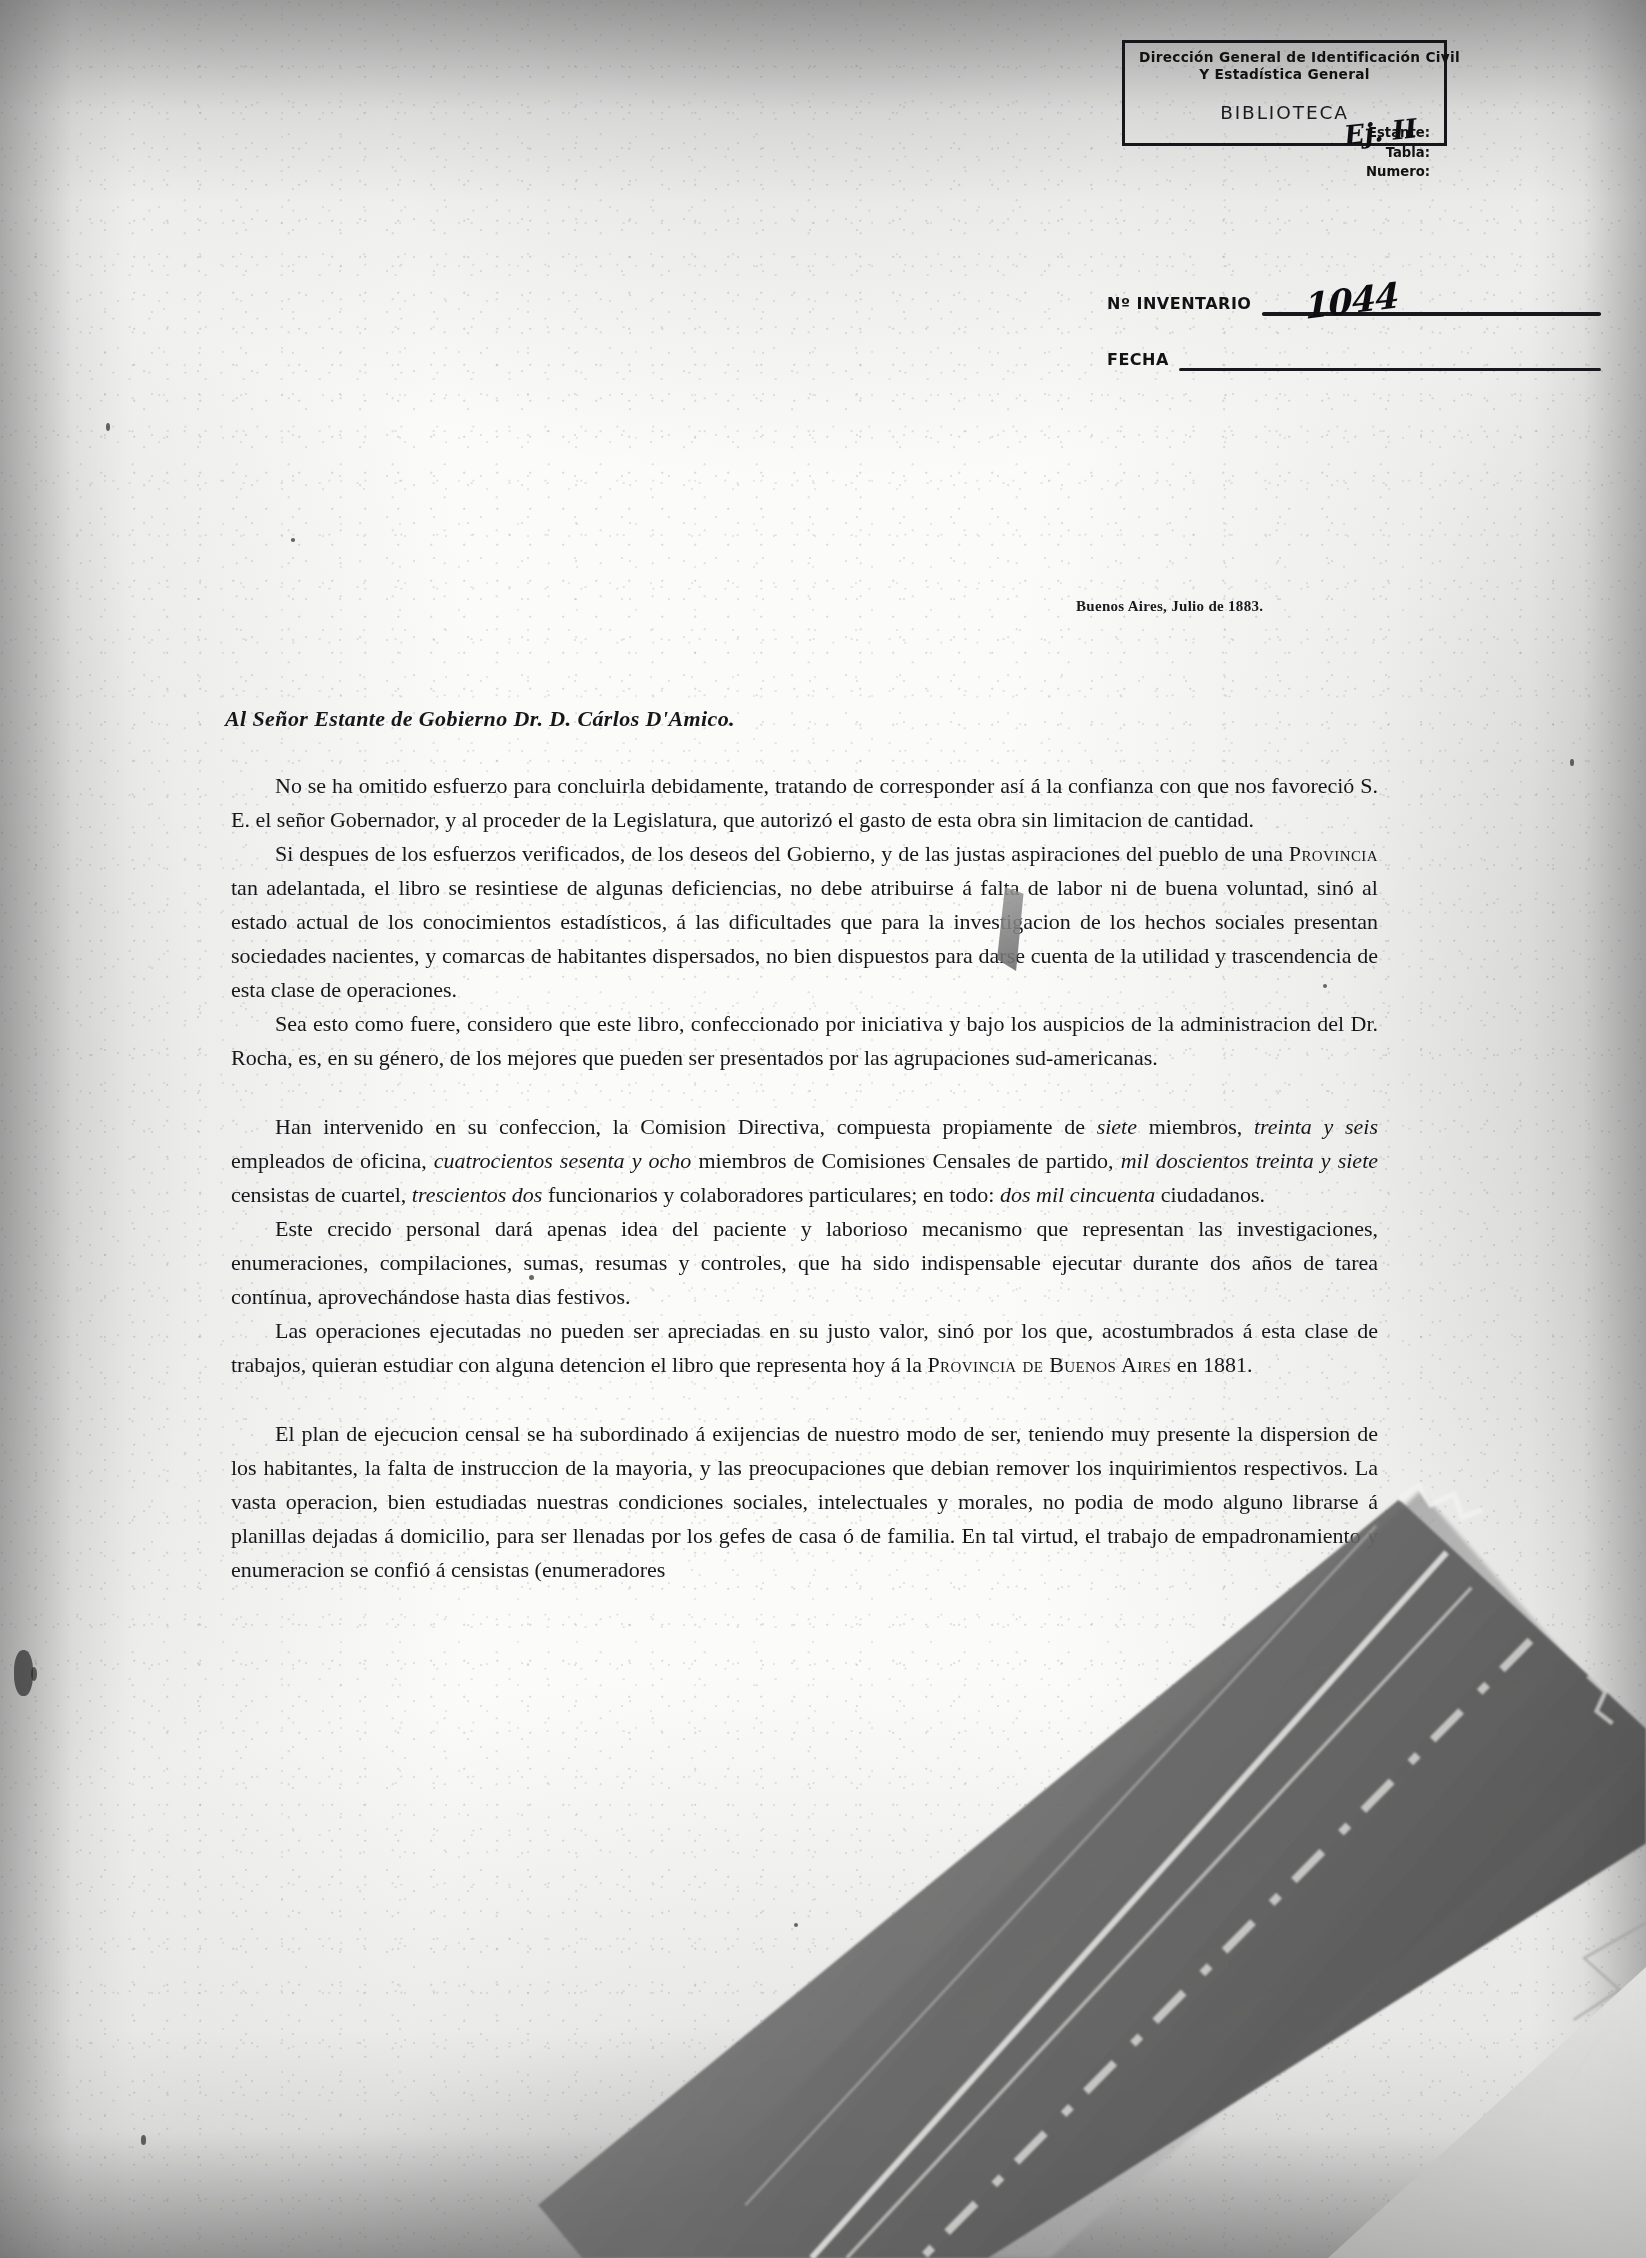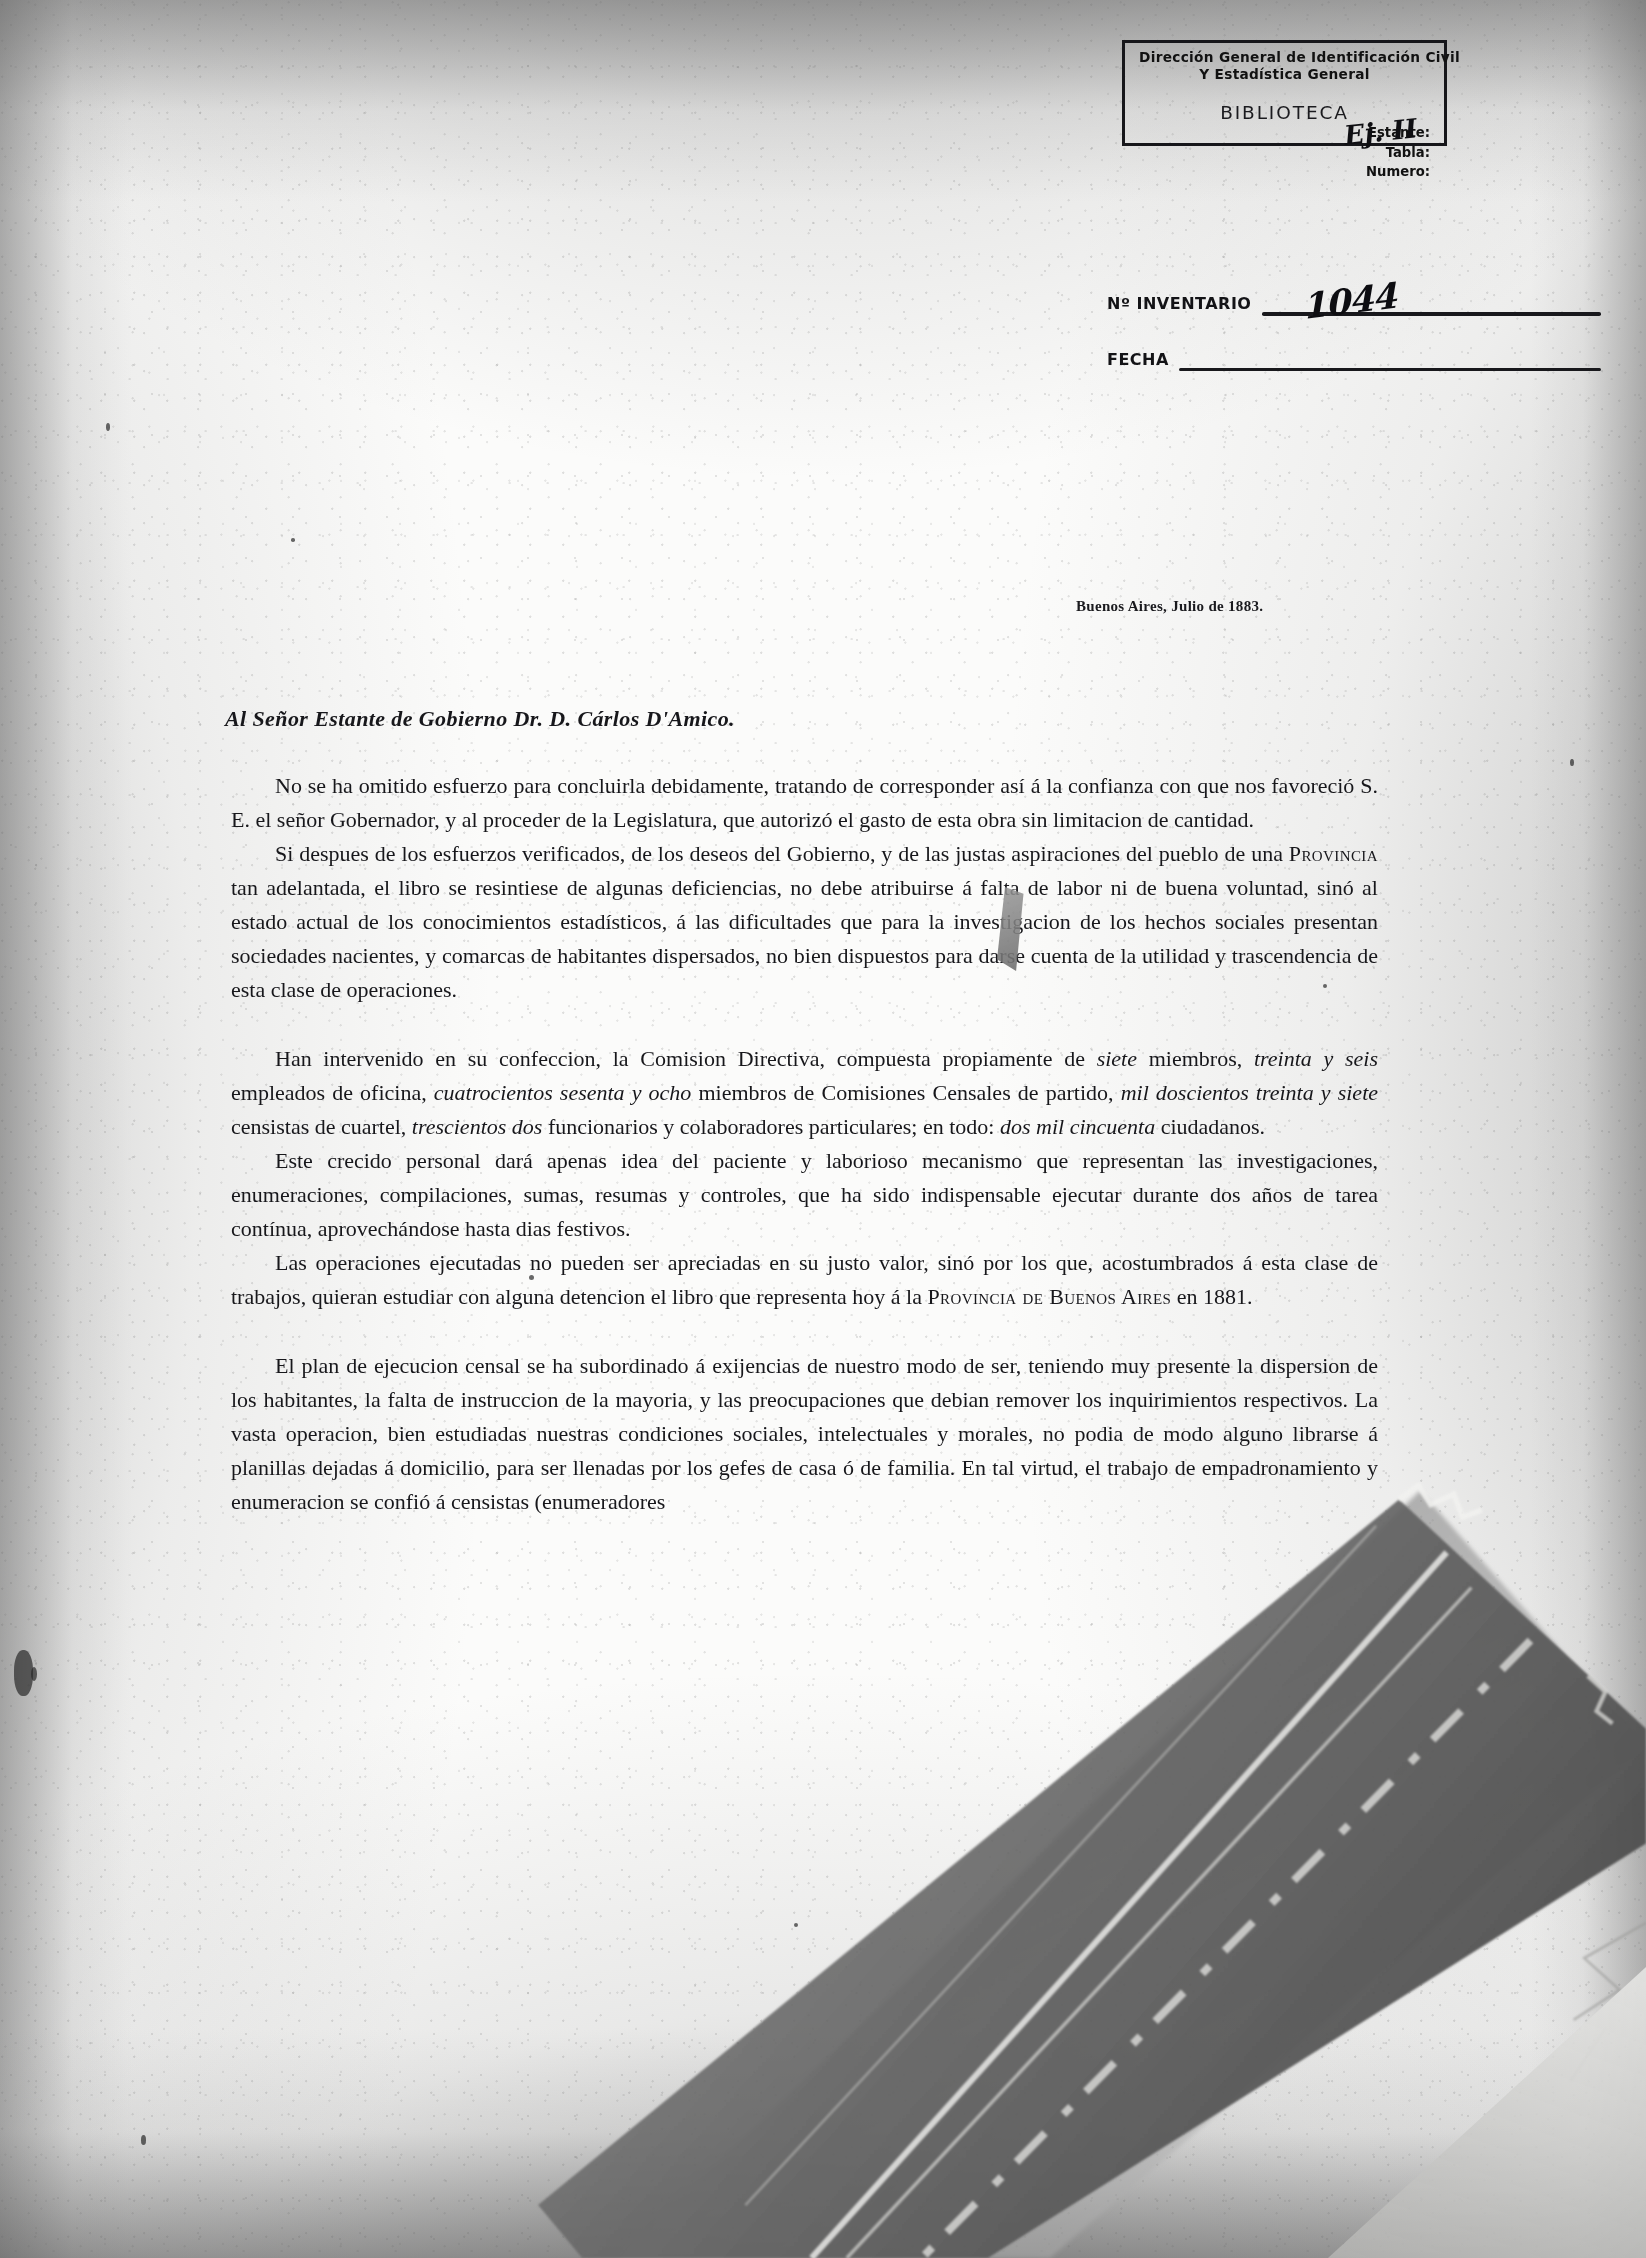--- a/index.html
+++ b/index.html
@@ -296,20 +296,21 @@
     </div>
   </div>
 
   <div class="dateline">Buenos Aires, Julio de 1883.</div>
 
   <div class="salutation">Al Señor Estante de Gobierno Dr. D. Cárlos D'Amico.</div>
 
   <div class="body" id="letter-body">
       <p><span>No se ha omitido esfuerzo para concluirla debidamente, tratando de corresponder así á la confianza con que nos favoreció S. E. el señor Gobernador, y al proceder de la Legislatura, que autorizó el gasto de esta obra sin limitacion de cantidad.</span></p>
       <p><span>Si despues de los esfuerzos verificados, de los deseos del Gobierno, y de las justas aspiraciones del pueblo de una </span><span class="sc">Provincia</span><span> tan adelantada, el libro se resintiese de algunas deficiencias, no debe atribuirse á falta de labor ni de buena voluntad, sinó al estado actual de los conocimientos estadísticos, á las dificultades que para la investigacion de los hechos sociales presentan sociedades nacientes, y comarcas de habitantes dispersados, no bien dispuestos para darse cuenta de la utilidad y trascendencia de esta clase de operaciones.</span></p>
+      <p><span>Sea esto como fuere, considero que este libro, confeccionado por iniciativa y bajo los auspicios de la administracion del Dr. Rocha, es, en su género, de los mejores que pueden ser presentados por las agrupaciones sud-americanas.</span></p>
       <p class="gap"><span>Han intervenido en su confeccion, la Comision Directiva, compuesta propiamente de </span><span class="it">siete</span><span> miembros, </span><span class="it">treinta y seis</span><span> empleados de oficina, </span><span class="it">cuatrocientos sesenta y ocho</span><span> miembros de Comisiones Censales de partido, </span><span class="it">mil doscientos treinta y siete</span><span> censistas de cuartel, </span><span class="it">trescientos dos</span><span> funcionarios y colaboradores particulares; en todo: </span><span class="it">dos mil cincuenta</span><span> ciudadanos.</span></p>
       <p><span>Este crecido personal dará apenas idea del paciente y laborioso mecanismo que representan las investigaciones, enumeraciones, compilaciones, sumas, resumas y controles, que ha sido indispensable ejecutar durante dos años de tarea contínua, aprovechándose hasta dias festivos.</span></p>
       <p><span>Las operaciones ejecutadas no pueden ser apreciadas en su justo valor, sinó por los que, acostumbrados á esta clase de trabajos, quieran estudiar con alguna detencion el libro que representa hoy á la </span><span class="sc">Provincia de Buenos Aires</span><span> en 1881.</span></p>
       <p class="gap"><span>El plan de ejecucion censal se ha subordinado á exijencias de nuestro modo de ser, teniendo muy presente la dispersion de los habitantes, la falta de instruccion de la mayoria, y las preocupaciones que debian remover los inquirimientos respectivos. La vasta operacion, bien estudiadas nuestras condiciones sociales, intelectuales y morales, no podia de modo alguno librarse á planillas dejadas á domicilio, para ser llenadas por los gefes de casa ó de familia. En tal virtud, el trabajo de empadronamiento y enumeracion se confió á censistas (enumeradores</span></p>
     </div>
 
   <div class="wedge-small"></div>
 
   <svg class="tear" viewBox="0 0 1866 2560" preserveAspectRatio="none">
     <defs>

